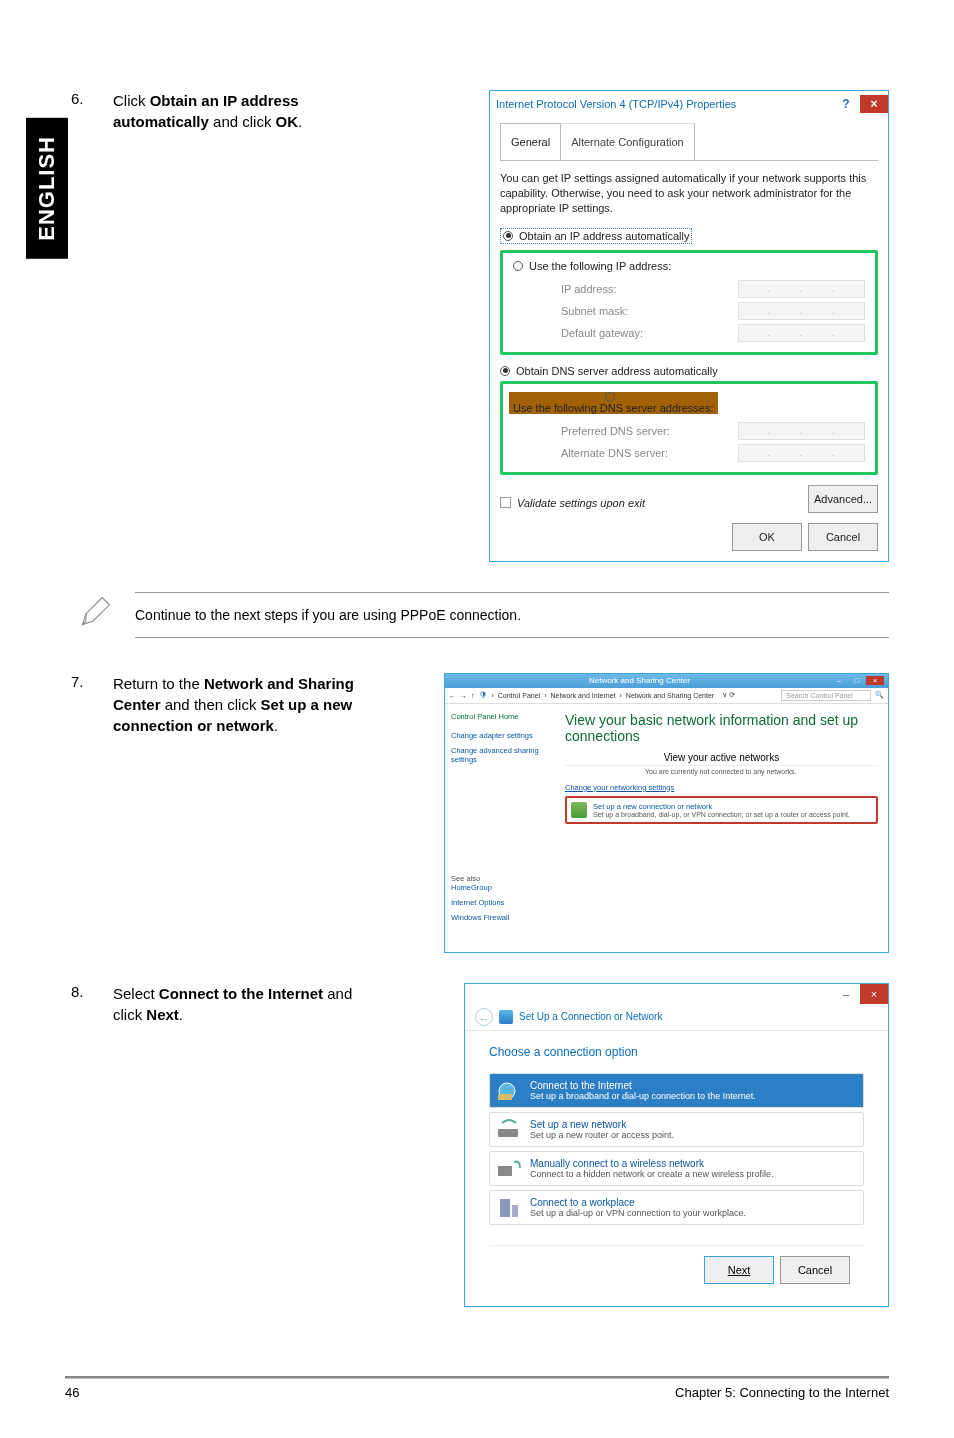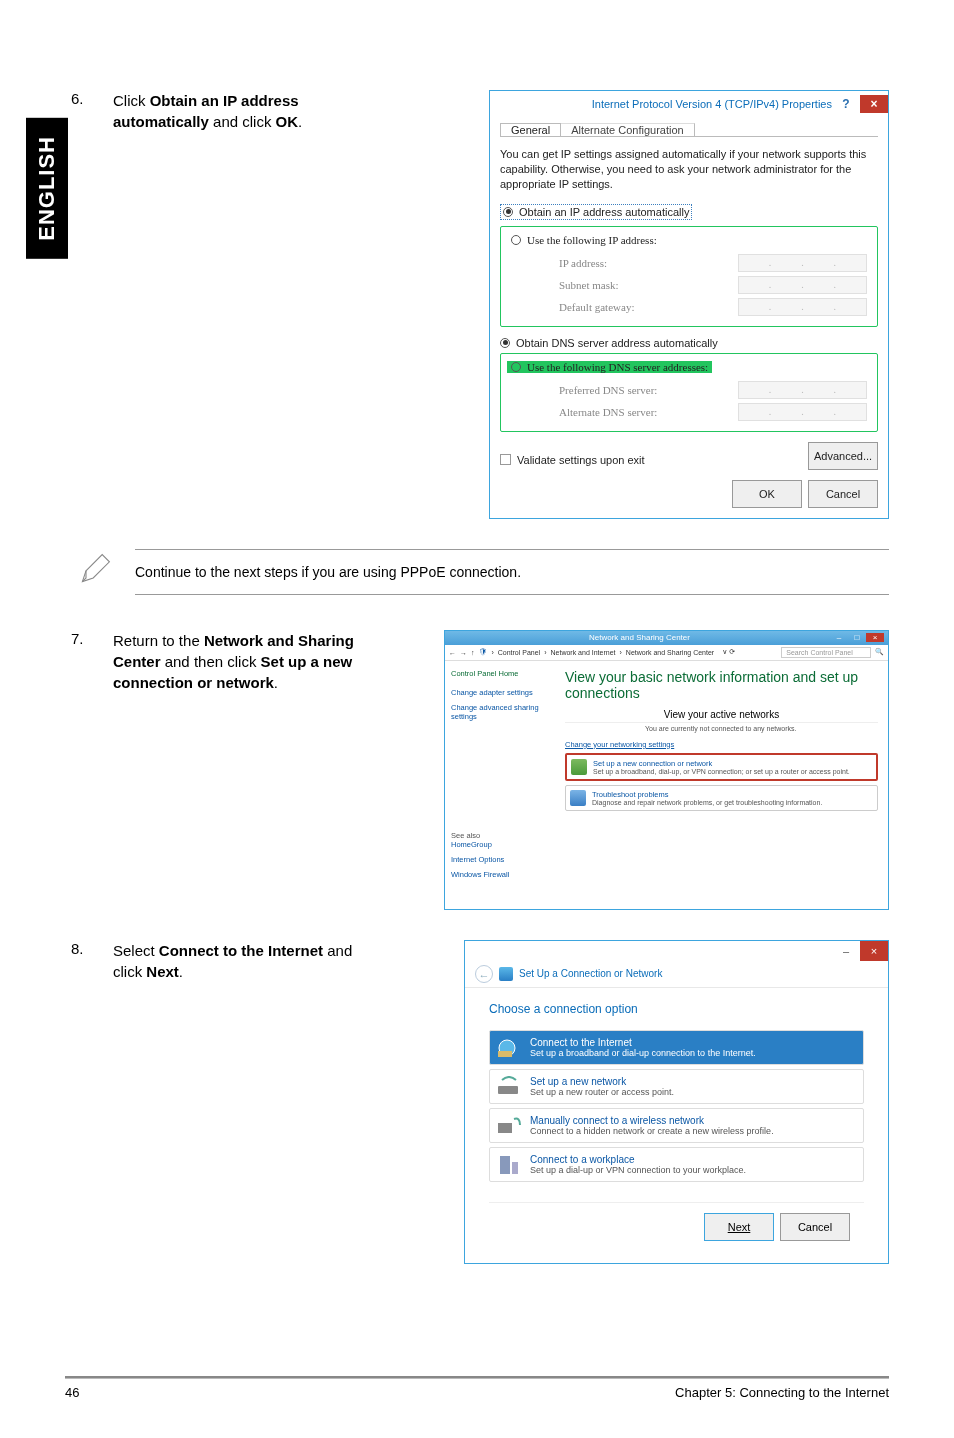--- a/index.html
+++ b/index.html
@@ -8,39 +8,39 @@
   .side-tab { position: absolute; left: 26px; top: 118px; background: #000; color: #fff; padding: 18px 8px; font-family: Arial, sans-serif; font-weight: bold; font-size: 22px; letter-spacing: 1px; writing-mode: vertical-rl; transform: rotate(180deg); }
   .step-row { display: flex; margin-bottom: 30px; }
   .step-num { width: 48px; flex-shrink: 0; font-size: 15px; padding-left: 6px; }
   .step-text { font-size: 15px; line-height: 1.4; }
   .step-left { flex: 0 0 330px; padding-right: 15px; }
   .step-right { flex: 1; }
 
   
   .dlg1 { border: 1px solid #3da5de; font-family: "Segoe UI", Arial, sans-serif; font-size: 11px; color: #222; width: 400px; margin-left: auto; }
   .dlg1-title { display: flex; align-items: center; background: #fff; color: #0b6db9; font-size: 11px; padding: 4px 0 4px 6px; }
-  .dlg1-title-text { flex: 1; text-align: right; }
+  .dlg1-title-text { flex: 1; }
   .dlg1-close { display: flex; }
   .dlg1-btn { width: 28px; height: 18px; display: flex; align-items: center; justify-content: center; font-size: 12px; font-weight: bold; }
   .dlg1-btn.help { background: #fff; color: #2a6fb0; }
   .dlg1-btn.close { background: #c0392b; color: #fff; }
   .dlg1-body { padding: 6px 10px 10px 10px; background: #fff; }
   .tabs { display: flex; border-bottom: 1px solid #bbb; margin-bottom: 10px; }
-  .tab { padding: 0 10px; border: 1px solid #bbb; border-bottom: none; background: #fff; font-size: 11px; }
+  .tab { padding: 12px 10px; border: 1px solid #bbb; border-bottom: none; background: #fff; font-size: 11px; }
   .tab.inactive { border-top: 1px solid #ddd; border-left: none; color: #444; }
   .dlg1-note { font-size: 11px; line-height: 1.35; margin-bottom: 12px; }
-  .radio-group { border: 1px solid #22c55e; border-radius: 2px; padding: 8px 10px 10px 10px; margin-bottom: 10px; position: relative; font-family: Liberation Serif, serif; }
+  .radio-group { border: 3px solid #22c55e; border-radius: 2px; padding: 8px 10px 10px 10px; margin-bottom: 10px; position: relative; }
   .radio-row { display: flex; align-items: center; font-size: 11px; margin-bottom: 4px; }
   .radio-row .r { width: 10px; height: 10px; border: 1px solid #555; border-radius: 50%; margin-right: 6px; display: inline-flex; align-items: center; justify-content: center; }
   .radio-row .r.sel::after { content: ""; width: 5px; height: 5px; background: #333; border-radius: 50%; display: block; }
   .radio-row.boxed { border: 1px dotted #3b7fbf; padding: 1px 2px; display: inline-flex; }
   .field-row { display: flex; align-items: center; margin: 4px 0 0 16px; font-size: 11px; color: #888; }
   .field-row .lbl { width: 180px; margin-left: 32px; }
   .field-row .dots { width: 130px; height: 18px; border: 1px solid #e0e0e0; background: #f5f5f5; display: flex; align-items: center; justify-content: space-evenly; font-size: 10px; color: #bbb; }
-  .chk-row { display: flex; align-items: center; font-size: 11px; margin-top: 8px; }
+  .chk-row { display: flex; align-items: center; font-size: 11px; margin-top: 8px; font-style: italic; }
   .chk-row .c { width: 11px; height: 11px; border: 1px solid #999; margin-right: 6px; }
   .dlg1-buttons { display: flex; justify-content: flex-end; gap: 6px; margin-top: 10px; }
   .win-btn { min-width: 70px; height: 28px; border: 1px solid #999; background: #efefef; font-size: 11px; display: flex; align-items: center; justify-content: center; }
   .adv-row { display: flex; justify-content: space-between; align-items: center; margin-top: 10px; }
 
   
   .note-block { display: flex; align-items: flex-start; gap: 20px; margin: 25px 0 35px 10px; }
   .note-icon { width: 40px; height: 40px; display: flex; align-items: center; justify-content: center; }
   .note-icon svg { width: 36px; height: 36px; }
   .note-text { font-size: 14px; flex: 1; border-top: 1px solid #999; border-bottom: 1px solid #999; padding: 14px 0; }
@@ -159,21 +159,21 @@
                   <span>.</span>
                 </span>
             </div>
           </div>
 
           <div class="radio-row">
             <span class="r sel"></span>
             <span>Obtain DNS server address automatically</span>
           </div>
           <div class="radio-group">
-            <div class="radio-row" style="margin-left:-4px; margin-top:-18px; background:#22c55e; display:inline-flex; padding:0 4px;">
+            <div class="radio-row" style="margin-left:-4px; margin-top:-18px; background:#a16207; display:inline-flex; padding:0 4px;flex-direction:column;">
               <span class="r"></span>
               <span>Use the following DNS server addresses:</span>
             </div>
             <div class="field-row">
               <span class="lbl">Preferred DNS server:</span>
               <span class="dots">
                   <span>.</span>
                   <span>.</span>
                   <span>.</span>
                 </span>
@@ -259,25 +259,20 @@
             <div class="dlg2-h1">View your basic network information and set up connections</div>
             <div class="dlg2-sub">View your active networks</div>
             <hr style="border:none;border-top:1px solid #eee; margin:2px 0 2px 0;">
             <div class="dlg2-sub2">You are currently not connected to any networks.</div>
             <span class="dlg2-link">Change your networking settings</span>
             <div class="dlg2-box red">
               <div class="ic g"></div>
               <div class="t">Set up a new connection or network</div>
               <div class="d">Set up a broadband, dial-up, or VPN connection; or set up a router or access point.</div>
             </div>
-            <div class="dlg2-box">
-              <div class="ic b"></div>
-              <div class="t">Troubleshoot problems</div>
-              <div class="d">Diagnose and repair network problems, or get troubleshooting information.</div>
-            </div>
           </div>
         </div>
       </div>
     </div>
   </div>
 
   <div class="step-row" style="margin-top:30px;">
     <div class="step-left" style="display:flex;">
       <div class="step-num">8.</div>
       <div class="step-text">

